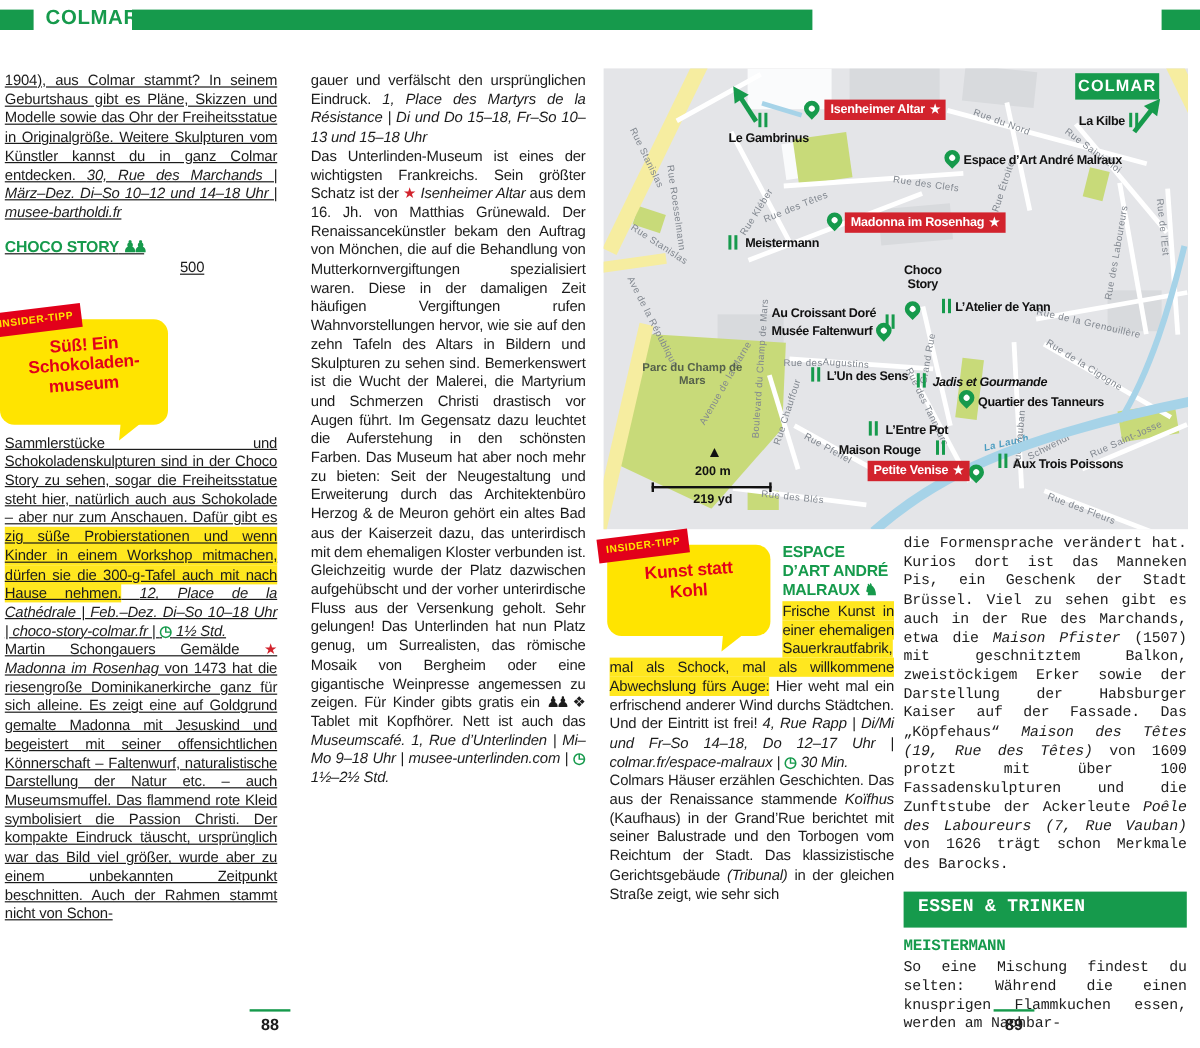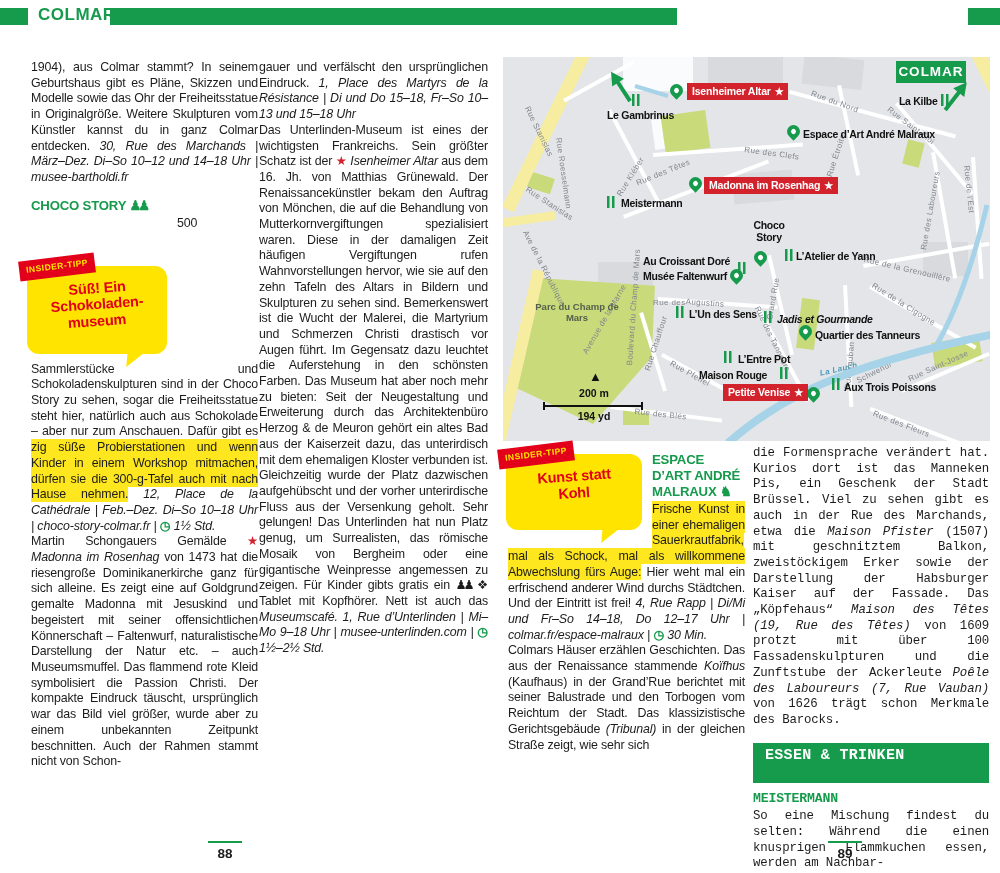--- a/index.html
+++ b/index.html
@@ -21,21 +21,21 @@
   .sheet{position:relative;width:1000px;height:873px;background:#fff;overflow:hidden;}
 
   
   .hdr-block{position:absolute;background:var(--green);height:17px;top:8px;}
   .hdr-title{position:absolute;top:5px;color:var(--green);font-weight:bold;letter-spacing:.5px;white-space:nowrap;}
   #hdr-left-title{left:38px;font-size:17px;}
   #hdr-right-title{left:688px;font-size:21px;top:3px;}
 
   
   .col{position:absolute;font-size:12.4px;line-height:15.7px;text-align:justify;letter-spacing:-.15px;}
-  #col1{left:31px;top:60px;width:227px;height:782px;}
+  #col1{left:4px;top:60px;width:227px;height:782px;text-decoration:underline;}
   #col2{left:259px;top:60px;width:229px;height:782px;}
   #col3{left:508px;top:452px;width:237px;height:390px;}
   #col4{left:753px;top:446px;width:236px;height:396px;font-family:Liberation Mono, monospace;}
   .col p{margin:0;}
   .col h3{color:var(--green);font-size:13.2px;line-height:16px;margin:12px 0 2px 0;letter-spacing:-.2px;text-align:left;}
   .col h3.first{margin-top:0;}
   .it{font-style:italic;}
   .hl{background:var(--hl);padding:1px 0;box-decoration-break:clone;-webkit-box-decoration-break:clone;}
   .pic{font-style:normal;}
   .pic.star-icon::before{content:"★";color:var(--red);}
@@ -50,21 +50,21 @@
   .tip .bubble-tail{content:"";position:absolute;bottom:-13px;right:22px;width:0;height:0;
       border-top:17px solid var(--yellow);border-left:4px solid transparent;border-right:16px solid transparent;transform:skewX(-18deg);}
   .tip .ribbon{position:absolute;top:-9px;left:-8px;background:var(--tip-red);color:var(--yellow);
       font-size:8.5px;font-weight:bold;letter-spacing:.5px;padding:2px 7px;transform:rotate(-7deg);white-space:nowrap;}
   .tip .tline{color:var(--tip-red);font-weight:bold;font-size:14.5px;line-height:16.5px;transform:rotate(-4deg);letter-spacing:-.2px;}
   #tip1{width:140px;margin:50px 10px 8px -4px;min-height:88px;}
   #tip2{width:136px;margin:2px 10px 10px -2px;min-height:76px;}
 
   
   .banner{background:var(--green);color:#fff;font-weight:bold;font-size:15px;letter-spacing:.3px;
-      padding:5px 0 20px 12px;margin:14px 0 8px 0;text-align:left;}
+      padding:5px 0 10px 12px;margin:14px 0 8px 0;text-align:left;}
 
   
   .pg-line{position:absolute;width:34px;height:2px;background:var(--green);top:841px;}
   .pg-num{position:absolute;top:846px;width:40px;text-align:center;font-weight:bold;font-size:13.5px;}
 
   
   #map{position:absolute;left:503px;top:57px;width:487px;height:384px;background:var(--mapbg);overflow:hidden;}
   .blk{position:absolute;background:#d8dadd;}
   .blkw{position:absolute;background:#fafbfc;}
   .park{position:absolute;background:var(--park);}
@@ -242,21 +242,21 @@
     <div class="poi" style="left:186px;top:251px;">L’Un des Sens</div>
     <div class="poi" style="left:274px;top:256px;font-style:italic;">Jadis et Gourmande</div>
     <div class="poi" style="left:312px;top:272px;">Quartier des Tanneurs</div>
     <div class="poi" style="left:235px;top:296px;">L’Entre Pot</div>
     <div class="poi" style="left:196px;top:312px;">Maison Rouge</div>
     <div class="poi" style="left:341px;top:324px;">Aux Trois Poissons</div>
 
     <div id="north" style="left:86px;top:312px;">▲</div>
     <div class="scale-t" style="left:56px;top:330px;">200 m</div>
     <div id="scale-line" style="left:40px;top:348px;"></div>
-    <div class="scale-t" style="left:56px;top:353px;">194 yd</div>
+    <div class="scale-t" style="left:56px;top:353px;">219 yd</div>
   </div>
 
   <div class="col" id="col3">
     <div class="tip" id="tip2">
       <div class="ribbon">INSIDER-TIPP</div>
       <div class="tline">Kunst statt</div>
       <div class="tline">Kohl</div>
       <div class="bubble-tail"></div>
     </div>
     <h3 class="first"><span>ESPACE D’ART ANDRÉ MALRAUX</span> <span class="pic pig-icon"></span></h3>

